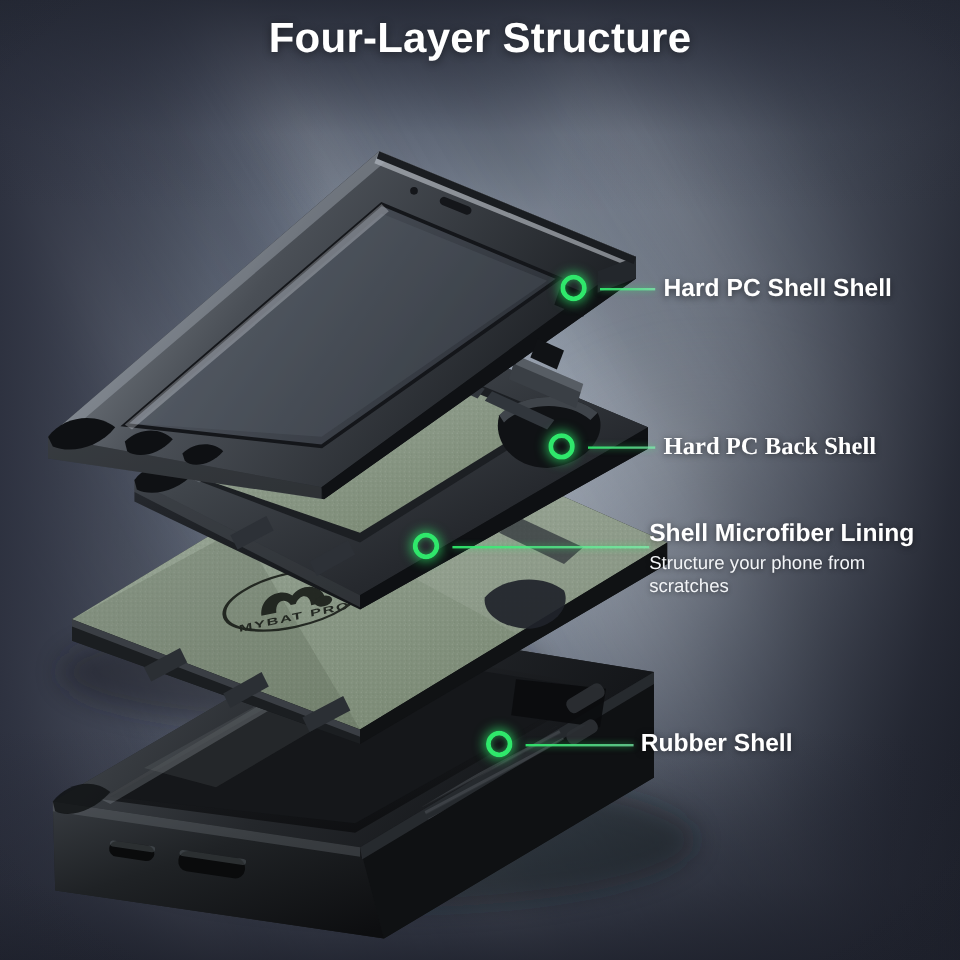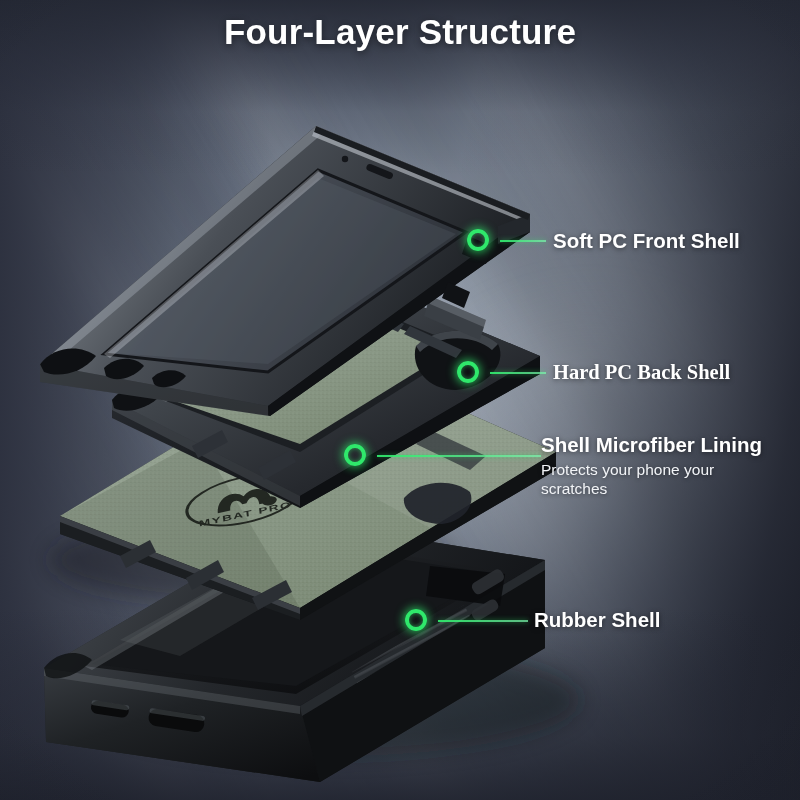--- a/index.html
+++ b/index.html
@@ -387,38 +387,38 @@
       <path d="M104,354 L318,170 L324,176 L110,358 Z" fill="#e3e9ef" opacity="0.30"></path>
 
       <path d="M316,126 L530,214 L528,220 L314,132 Z" fill="#1a1d21"></path>
     </g>
   </svg>
 
   <div class="callout">
     <div class="marker" style="left:467px; top:229px;"></div>
     <div class="leader" style="left:500px; top:240px; width:46px;"></div>
     <div class="label" style="left:553px; top:230px;">
-      <div class="ltitle">Soft PC Front Shell</div>
+      <div class="ltitle">Hard PC Shell Shell</div>
     </div>
   </div>
 
   <div class="callout">
     <div class="marker" style="left:457px; top:361px;"></div>
     <div class="leader" style="left:490px; top:372px; width:56px;"></div>
     <div class="label" style="left:553px; top:361px;font-family:Liberation Serif, serif;">
       <div class="ltitle">Hard PC Back Shell</div>
     </div>
   </div>
 
   <div class="callout">
     <div class="marker" style="left:344px; top:444px;"></div>
     <div class="leader" style="left:377px; top:455px; width:164px;"></div>
     <div class="label" style="left:541px; top:434px;">
       <div class="ltitle">Shell Microfiber Lining</div>
-      <div class="lsub">Protects your phone your scratches</div>
+      <div class="lsub">Structure your phone from scratches</div>
     </div>
   </div>
 
   <div class="callout">
     <div class="marker" style="left:405px; top:609px;"></div>
     <div class="leader" style="left:438px; top:620px; width:90px;"></div>
     <div class="label" style="left:534px; top:609px;">
       <div class="ltitle">Rubber Shell</div>
     </div>
   </div>

